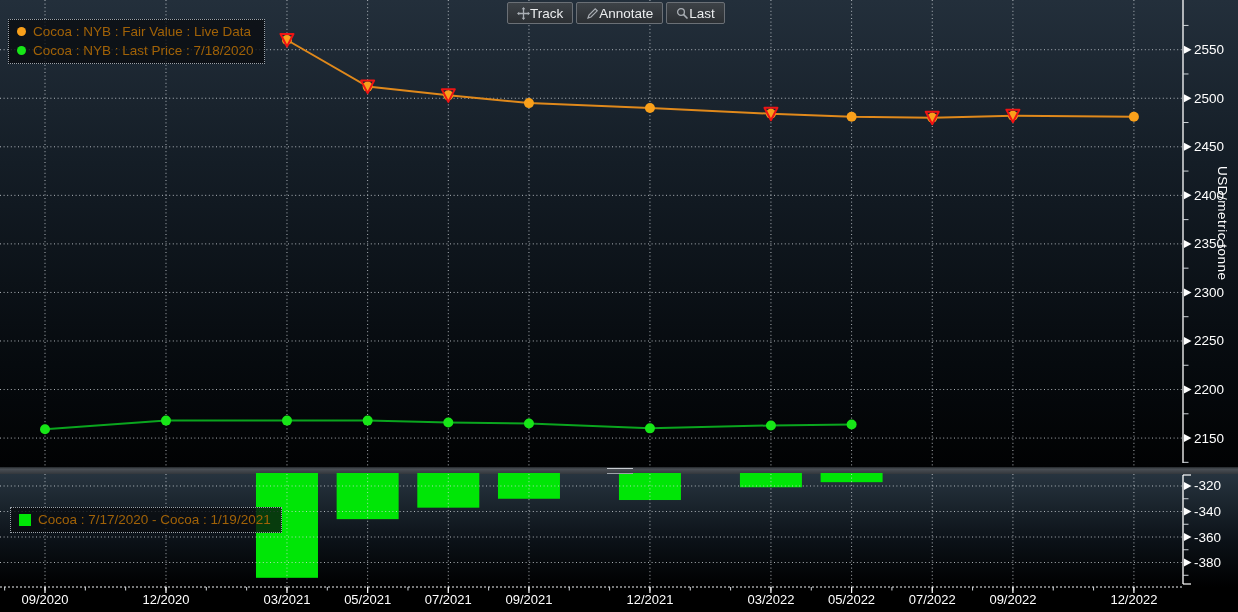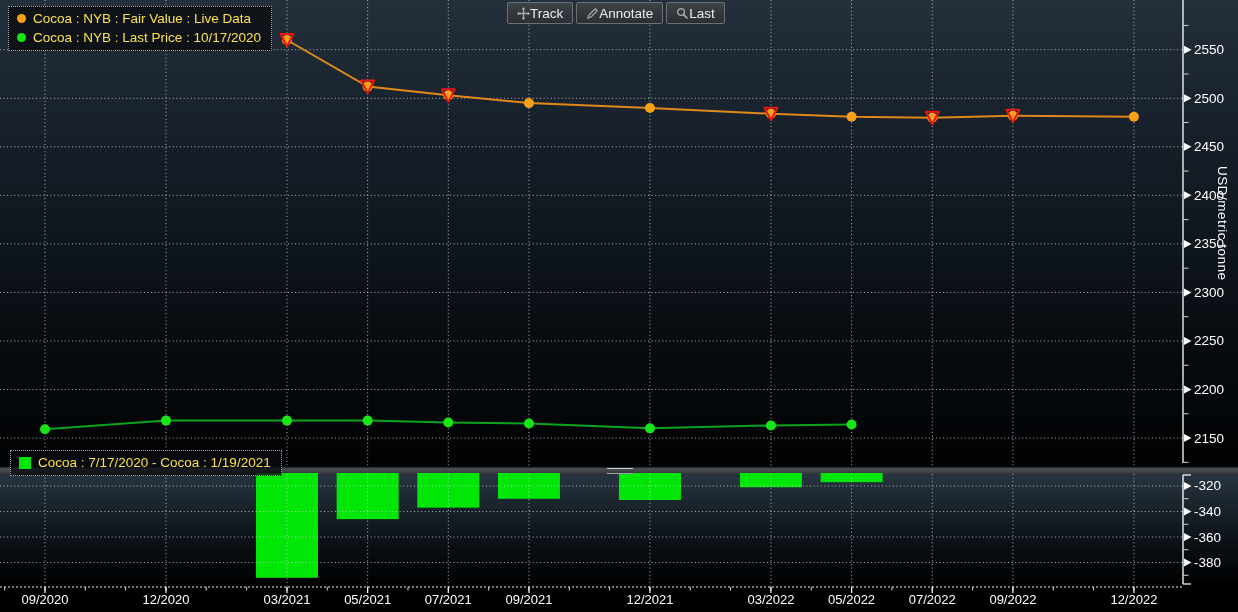--- a/index.html
+++ b/index.html
@@ -13,28 +13,28 @@
   .tb-btn{
     display:flex;align-items:center;height:20px;padding:0 9px;
     background:linear-gradient(#3d4247,#2b2f33);
     border:1px solid #6b7076;border-radius:2px;
     color:#ebedef;font-size:13.5px;cursor:default;
   }
   .tb-btn .icn{display:flex;align-items:center;}
   
   .legend{
     position:absolute;z-index:4;background:rgba(9,11,16,0.78);
-    border:1px dotted #9aa2aa;color:#fde047;font-size:13.5px;
-    padding:2px 10px 3px 8px;white-space:nowrap;
+    border:1px dotted #9aa2aa;color:#a16207;font-size:13.5px;
+    padding:2px 10px 3px 8px;white-space:nowrap;margin-top:13px;
   }
   .legend-row{display:flex;align-items:center;gap:7px;height:19px;}
   .bullet{width:9px;height:9px;border-radius:50%;display:inline-block;}
   .swatch{width:12px;height:12px;display:inline-block;}
   .legend-main{left:8px;top:6px;}
-  .legend-bottom{left:10px;top:450px;}
+  .legend-bottom{left:10px;top:494px;}
   
   .y-unit{
     position:absolute;left:1215px;top:166px;color:#fff;font-size:13.5px;
     writing-mode:vertical-rl;letter-spacing:0.5px;z-index:3;
   }
   
   .resize-handle{
     position:absolute;left:607px;top:468px;width:26px;height:4px;z-index:6;
     border-top:1px solid #c7cbd0;border-bottom:1px solid #9ea3a8;cursor:row-resize;
   }
@@ -267,21 +267,21 @@
     </div>
   </div>
 
   <div class="legend legend-main">
     <div class="legend-row">
       <span class="bullet" style="background:#f9a01b"></span>
       <span>Cocoa : NYB : Fair Value : Live Data</span>
     </div>
     <div class="legend-row">
       <span class="bullet" style="background:#17e617"></span>
-      <span>Cocoa : NYB : Last Price : 10/17/2020</span>
+      <span>Cocoa : NYB : Last Price : 7/18/2020</span>
     </div>
   </div>
 
   <div class="legend legend-bottom">
     <div class="legend-row">
       <span class="swatch" style="background:#00e606"></span>
       <span>Cocoa : 7/17/2020 - Cocoa : 1/19/2021</span>
     </div>
   </div>
 

